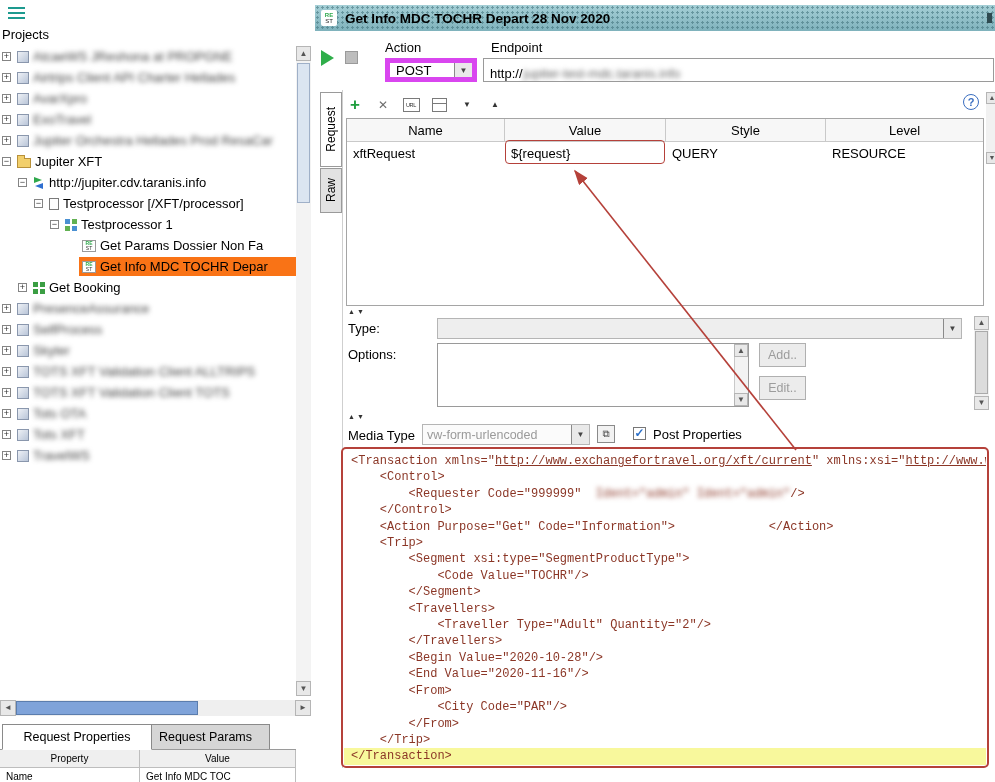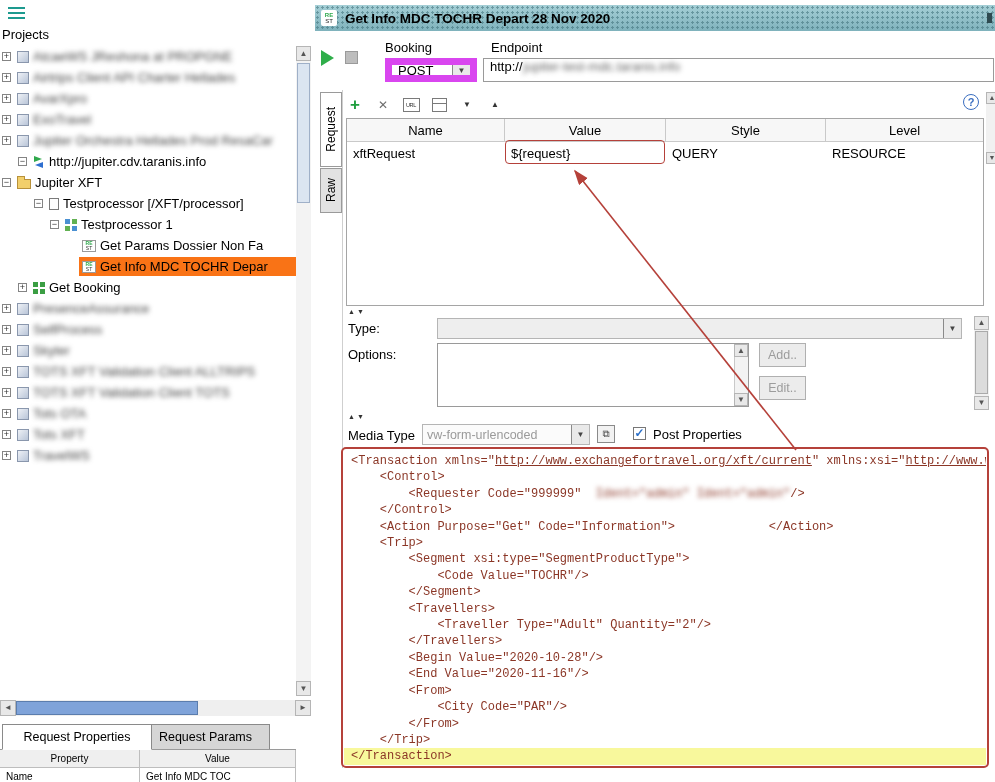--- a/index.html
+++ b/index.html
@@ -89,27 +89,27 @@
   #titlebar-icon::before { content:"RE"; font-size:6px; line-height:6px; color:#2fa84c; font-weight:bold; }
   #titlebar-icon::after  { content:"ST"; font-size:6px; line-height:6px; color:#222; }
   #titlebar-title { font-weight:bold; font-size:13.5px; white-space:nowrap; }
   #titlebar-grip { position:absolute; right:3px; top:8px; width:5px; height:10px; background:#2e4a50; }
 
   #run-btn { position:absolute; left:6px; top:50px; width:0; height:0;
       border-top:8px solid transparent; border-bottom:8px solid transparent; border-left:13px solid #2fae4a; }
   #stop-btn { position:absolute; left:30px; top:51px; width:13px; height:13px; background:#bdbdbd; border:1px solid #9a9a9a; }
 
   .fld-label { position:absolute; top:40px; font-size:13px; }
-  #method-select { position:absolute; left:70px; top:58px; width:92px; height:24px; border:7px solid #d946ef;
+  #method-select { position:absolute; left:70px; top:58px; width:92px; height:24px; border:5px solid #d946ef;
       background:#fff; display:flex; align-items:center; }
   #method-select .val { padding-left:6px; flex:1; }
   .combo-arrow { width:18px; height:100%; background:#e9e9e9; border-left:1px solid #8a8a8a;
       display:flex; align-items:center; justify-content:center; font-size:8px; color:#444; }
   #endpoint-field { position:absolute; left:168px; top:58px; width:511px; height:24px; border:1px solid #9a9a9a;
-      background:#fff; display:flex; align-items:flex-start; padding-left:6px; white-space:nowrap; overflow:hidden; }
+      background:#fff; display:flex; align-items:flex-end; padding-left:6px; white-space:nowrap; overflow:hidden; }
   #endpoint-field .blurpart { filter:blur(2.6px); color:#666; margin-left:1px; }
 
   .vtab { position:absolute; left:5px; width:22px; border:1px solid #9a9a9a; display:flex;
       align-items:center; justify-content:center; }
   .vtab span { writing-mode:vertical-rl; transform:rotate(180deg); font-size:12px; }
   #tab-request { top:92px; height:75px; background:#fff; z-index:2; }
   #tab-raw { top:168px; height:45px; background:#e2e2e2; }
   #content-edge { position:absolute; left:27px; top:90px; width:1px; height:678px; background:#cfcfcf; }
 
   
@@ -236,32 +236,32 @@
             <span class="tlabel blurtxt">ExoTravel</span>
           </span>
         </div>
       <div class="trow l0">
           <span class="exp plus"></span>
           <span class="rowbody">
             <span class="ticon icon-project"></span>
             <span class="tlabel blurtxt">Jupiter Orchestra Hellades Prod ResaCar</span>
           </span>
         </div>
+      <div class="trow l0">
+          <span class="exp minus"></span>
+          <span class="rowbody">
+            <span class="ticon icon-folder"></span>
+            <span class="tlabel">Jupiter XFT</span>
+          </span>
+        </div>
       <div class="trow l1">
           <span class="exp minus"></span>
           <span class="rowbody">
             <span class="ticon icon-interface"></span>
             <span class="tlabel">http://jupiter.cdv.taranis.info</span>
-          </span>
-        </div>
-      <div class="trow l0">
-          <span class="exp minus"></span>
-          <span class="rowbody">
-            <span class="ticon icon-folder"></span>
-            <span class="tlabel">Jupiter XFT</span>
           </span>
         </div>
       <div class="trow l2">
           <span class="exp minus"></span>
           <span class="rowbody">
             <span class="ticon icon-resource"></span>
             <span class="tlabel">Testprocessor [/XFT/processor]</span>
           </span>
         </div>
       <div class="trow l3">
@@ -384,21 +384,21 @@
 
     <div id="titlebar">
       <div id="titlebar-icon"></div>
       <div id="titlebar-title">Get Info MDC TOCHR Depart 28 Nov 2020</div>
       <div id="titlebar-grip"></div>
     </div>
 
     <div id="run-btn"></div>
     <div id="stop-btn"></div>
 
-    <div class="fld-label" style="left:70px">Booking</div>
+    <div class="fld-label" style="left:70px">Action</div>
     <div id="method-select">
       <span class="val">POST</span>
       <span class="combo-arrow">▼</span>
     </div>
 
     <div class="fld-label" style="left:176px">Endpoint</div>
     <div id="endpoint-field">
       <span>http://</span>
       <span class="blurpart">jupiter-test-mdc.taranis.info</span>
     </div>

